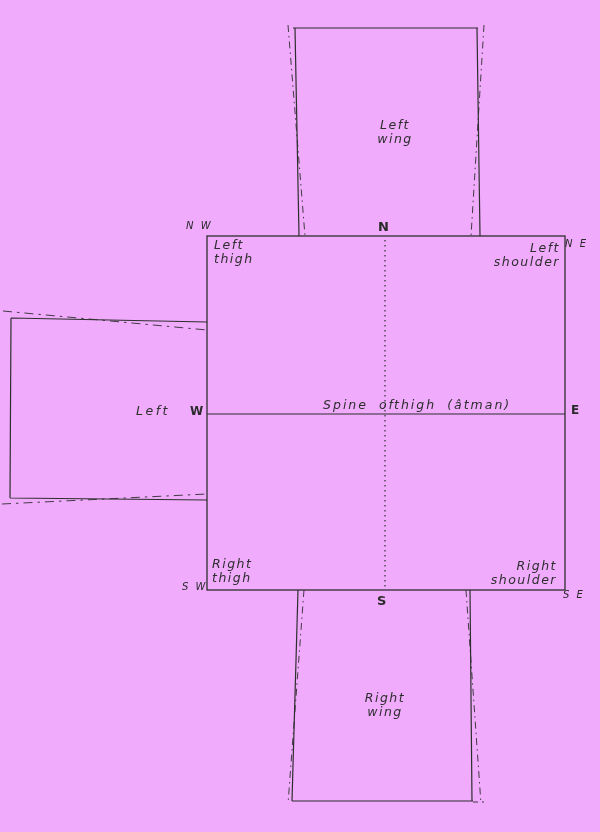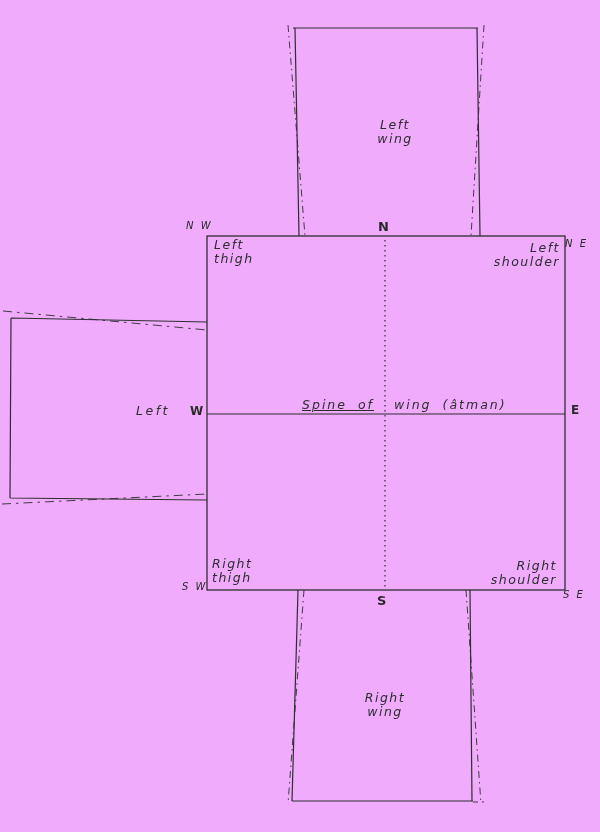--- a/index.html
+++ b/index.html
@@ -91,22 +91,22 @@
   <div class="lbl two" style="left:212px;top:557px;">
     <span>Right</span><br>
     <span>thigh</span>
   </div>
 
   <div class="lbl two right" style="left:477px;top:559px;width:80px;">
     <span>Right</span><br>
     <span>shoulder</span>
   </div>
 
-  <div class="lbl right spine-lbl" style="left:290px;top:398px;width:84px;text-decoration:underline;">Spine of</div>
-  <div class="lbl spine-lbl" style="left:394px;top:398px;">wing (âtman)</div>
+  <div class="lbl right spine-lbl" style="left:311px;top:398px;width:84px;">Spine of</div>
+  <div class="lbl spine-lbl" style="left:394px;top:398px;">thigh (âtman)</div>
 
   <div class="compass small" style="left:186px;top:220px;">N W</div>
   <div class="compass" style="left:378px;top:219px;font-size:13px;">N</div>
   <div class="compass small" style="left:565px;top:238px;">N E</div>
   <div class="compass" style="left:190px;top:404px;">W</div>
   <div class="compass" style="left:571px;top:403px;">E</div>
   <div class="compass small" style="left:182px;top:581px;">S W</div>
   <div class="compass" style="left:377px;top:593px;font-size:13px;">S</div>
   <div class="compass small" style="left:563px;top:589px;font-style:italic;">S E</div>
 

